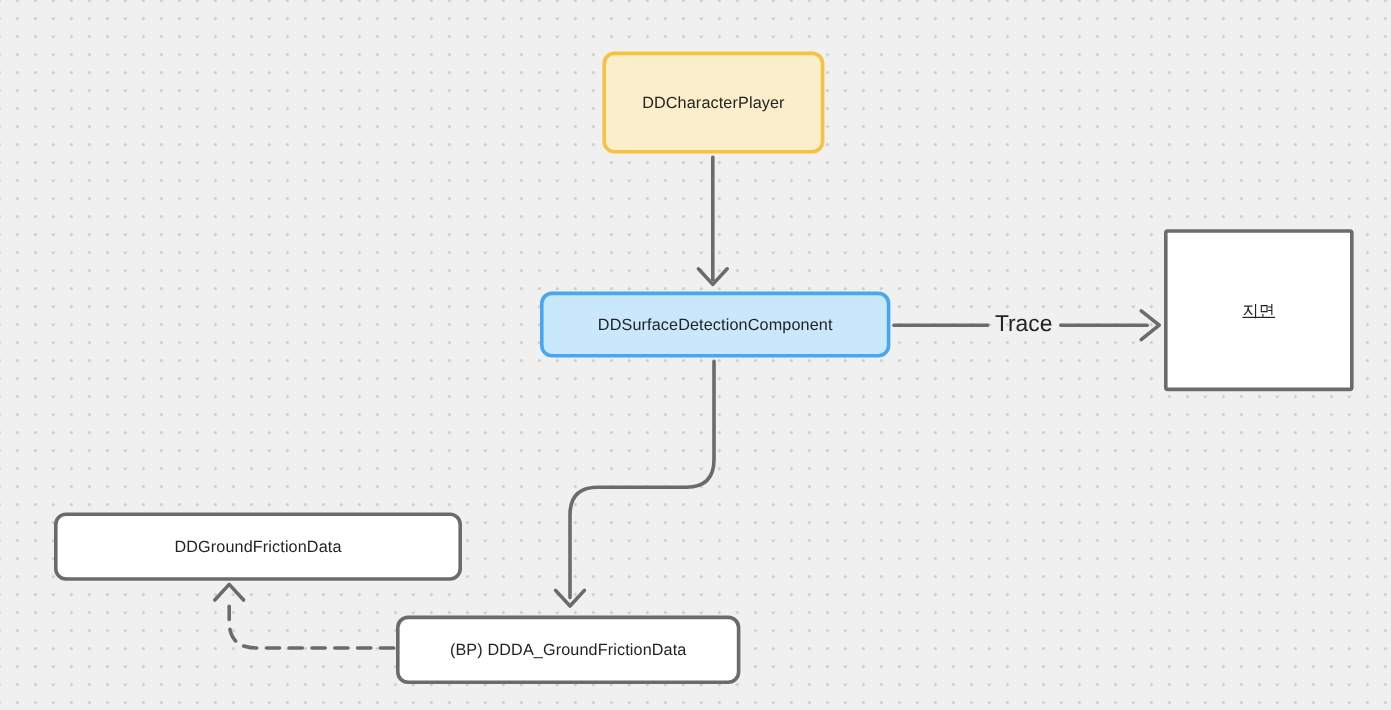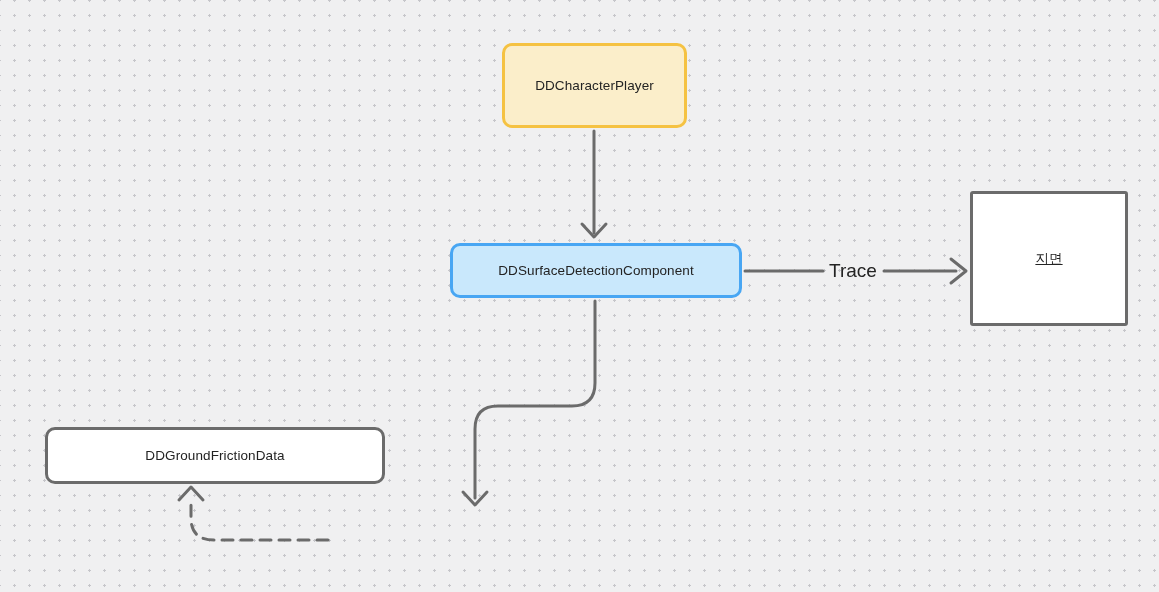--- a/index.html
+++ b/index.html
@@ -121,16 +121,19 @@
   </div>
 
   <div class="node node-ground">
     <span>지면</span>
   </div>
 
   <div class="node node-ground-friction-data">
     <span>DDGroundFrictionData</span>
   </div>
 
+  <div class="node node-bp-ground-friction-data">
+    <span>(BP) DDDA_GroundFrictionData</span>
+  </div>
 
   <span class="edge-label">Trace</span>
 
 </div>
 
 </body></html>

